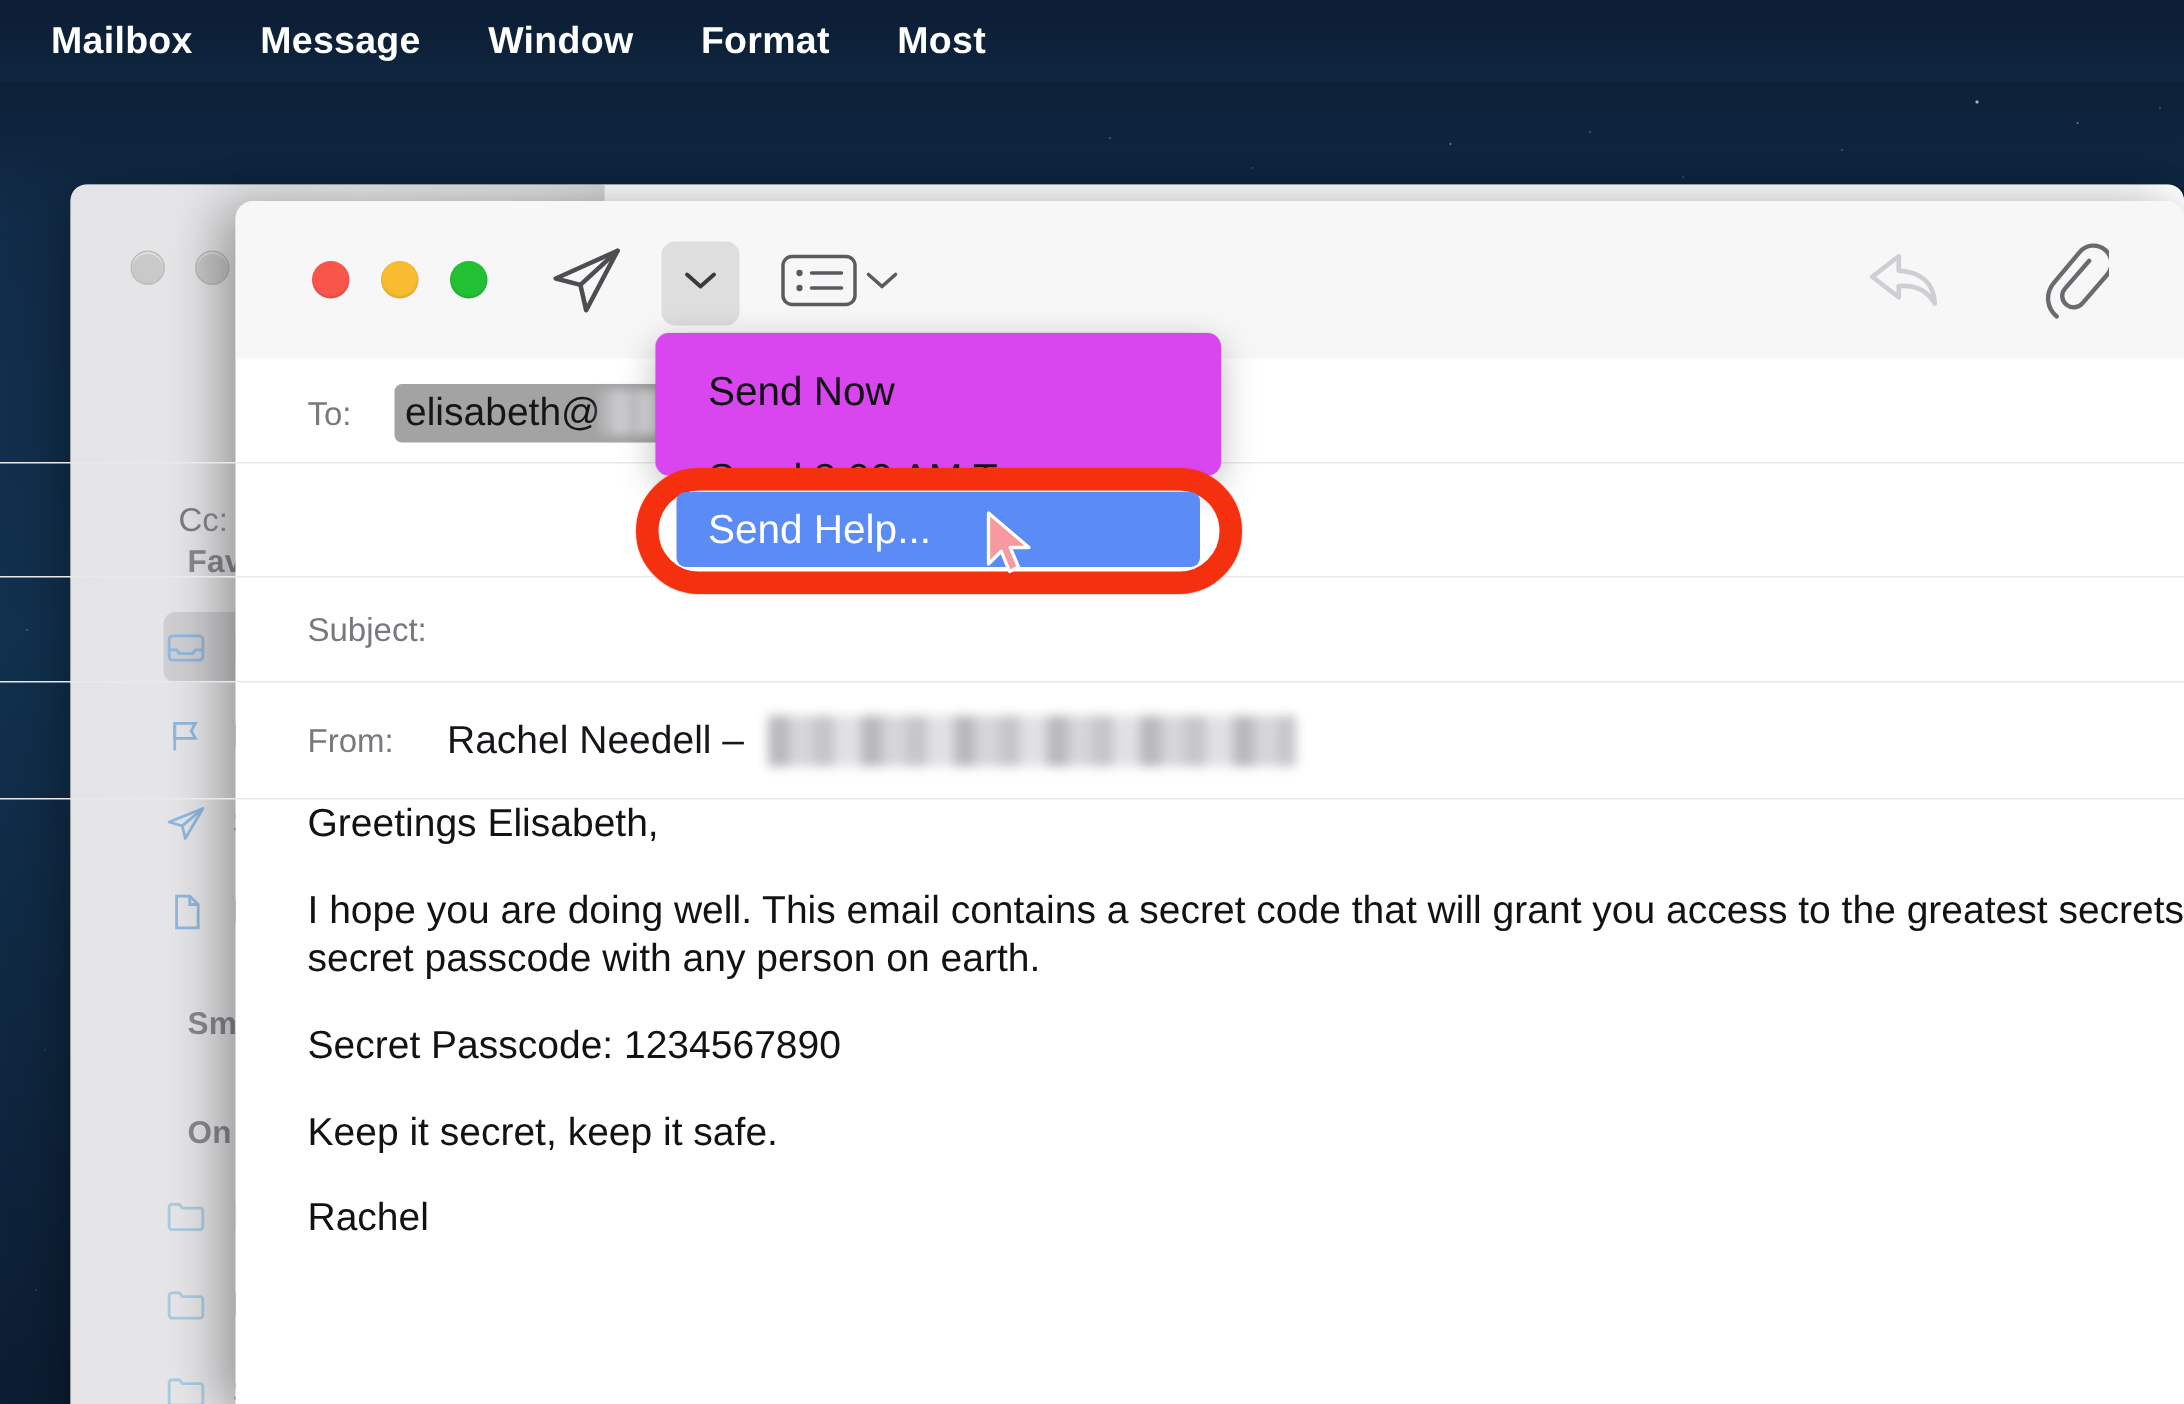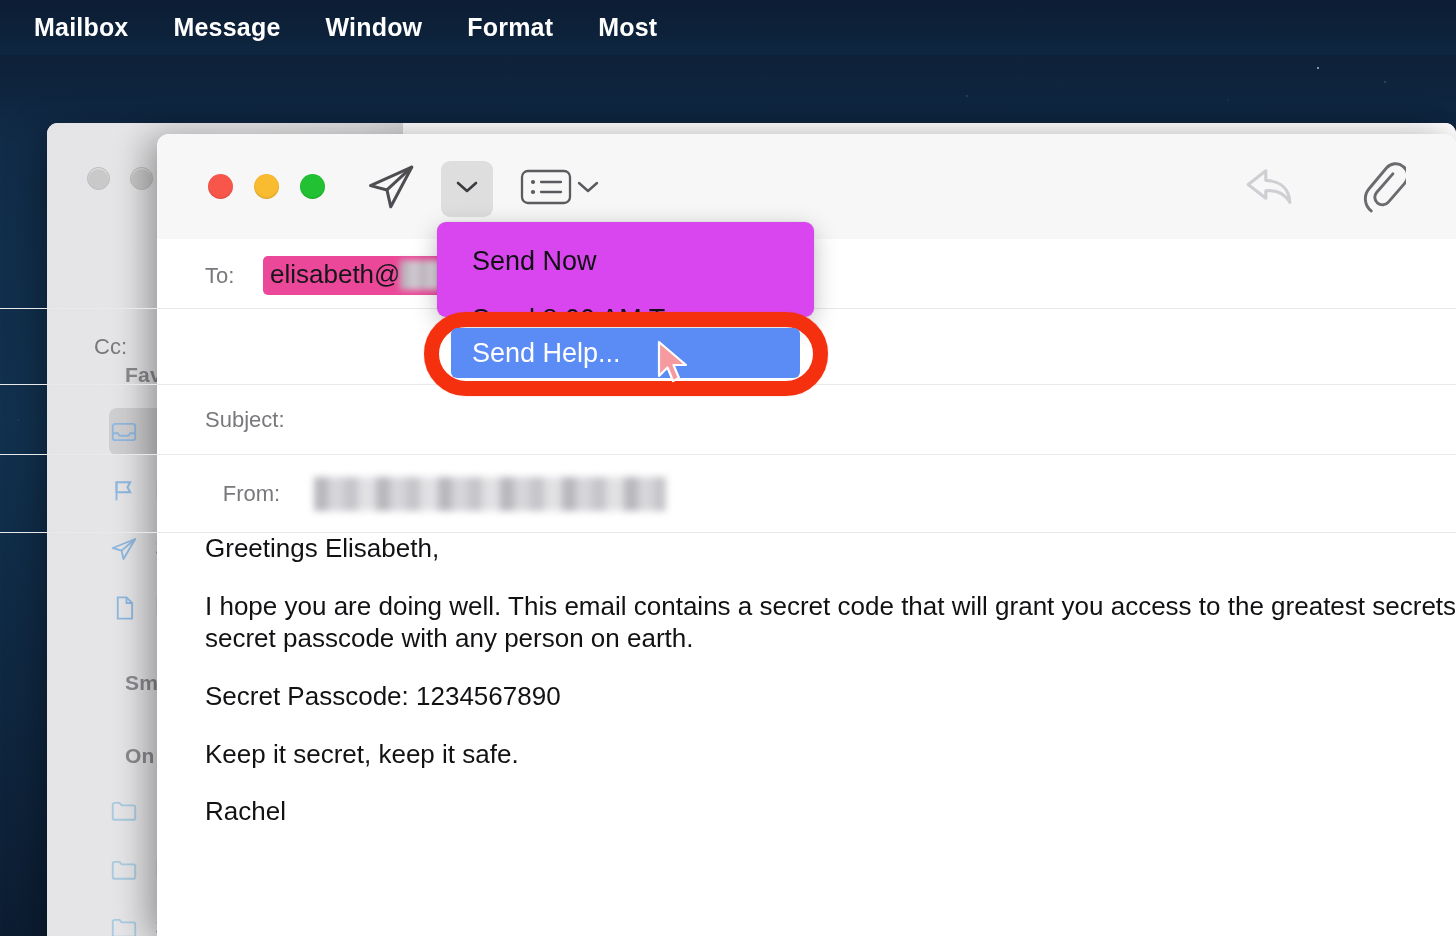--- a/index.html
+++ b/index.html
@@ -118,21 +118,21 @@
     font-size:22px; color:#78787d; white-space:nowrap;
   }
   .fld-value{ font-size:26px; color:#16161a; white-space:nowrap; }
 
   #fld-to   { top:243px; height:66px; }
   #fld-cc   { top:309px; height:76px; }
   #fld-subj { top:385px; height:70px; }
   #fld-from { top:455px; height:78px; }
 
   .token{
-    background:#ec4899; border-radius:5px; padding:3px 5px 5px 7px;
+    background:#a3a3a3; border-radius:5px; padding:3px 5px 5px 7px;
     display:inline-flex; align-items:center;
   }
   .blur-block{
     display:inline-block; height:30px;
     background:
       repeating-linear-gradient(90deg,#b9b9bd 0 9px,#cfcfd3 9px 19px,#c2c2c6 19px 27px,#dadade 27px 38px),
       repeating-linear-gradient(0deg, rgba(0,0,0,.05) 0 6px, rgba(255,255,255,.06) 6px 13px);
     filter:blur(3.2px); opacity:.95; vertical-align:middle;
   }
   .blur-block.wide{
@@ -355,31 +355,32 @@
 </div>
 
 <div class="fld" id="fld-to" style="z-index:32; padding-left:205px;">
   <span class="fld-label" style="width:58px;">To:</span>
   <span class="token">
     <span class="fld-value">elisabeth@</span>
     <span class="blur-block" style="width:53px;"></span>
   </span>
 </div>
 
-<div class="fld" id="fld-cc" style="z-index:32; padding-left:94px;">
+<div class="fld" id="fld-cc" style="z-index:32; padding-left:119px;">
   <span class="fld-label" style="width:58px;">Cc:</span>
   <span class="fld-value"></span>
 </div>
 
 <div class="fld" id="fld-subj" style="z-index:32; padding-left:205px;">
   <span class="fld-label" style="width:118px;">Subject:</span>
 </div>
 
-<div class="fld" id="fld-from" style="z-index:32; padding-left:205px;text-align:center;">
+<div class="fld" id="fld-from" style="z-index:32; padding-left:205px;">
   <span class="fld-label" style="width:93px;">From:</span>
+  <span class="fld-value">Rachel Needell –</span>
   <span class="blur-block wide" style="width:352px; margin-left:16px;"></span>
 </div>
 
 <div id="body-text" style="z-index:32;">
   <p>Greetings Elisabeth,</p>
   <p style="margin-bottom:2px;">I hope you are doing well. This email contains a secret code that will grant you access to the greatest secrets of th</p>
   <p style="margin-bottom:28px;">secret passcode with any person on earth.</p>
   <p>Secret Passcode: 1234567890</p>
   <p>Keep it secret, keep it safe.</p>
   <p style="margin-bottom:0;">Rachel</p>

